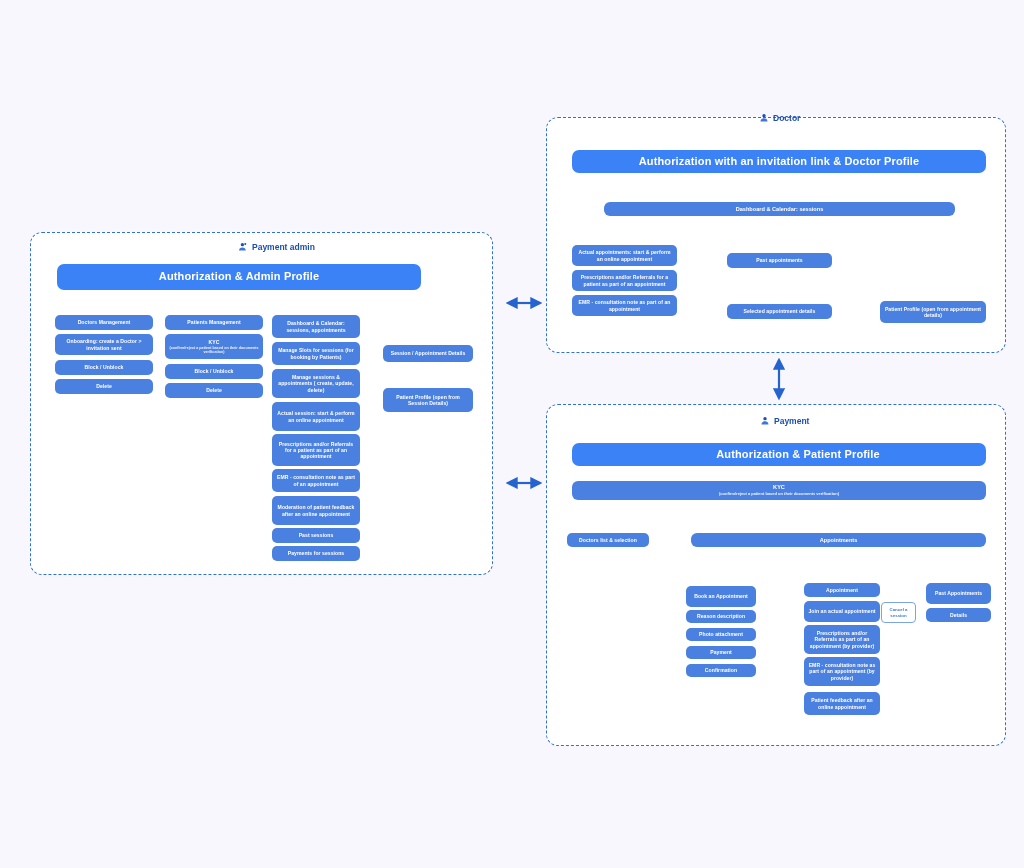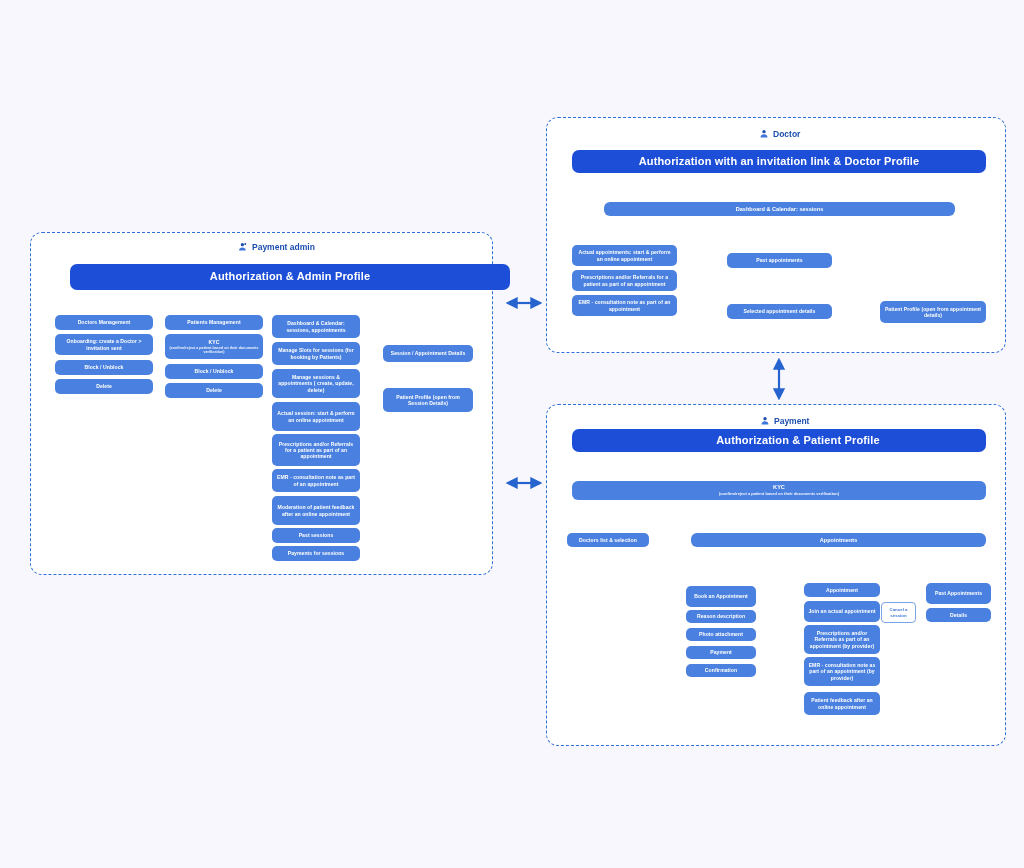--- a/index.html
+++ b/index.html
@@ -45,21 +45,21 @@
     align-items: center;
     justify-content: center;
     text-align: center;
     border-radius: 5px;
     color: #ffffff;
     font-weight: 700;
     line-height: 1.22;
     padding: 2px 3px;
   }
   .node.primary {
-    background: #1d4ed8;
+    background: #3b82f6;
     border-radius: 7px;
     font-size: 11px;
     letter-spacing: .15px;
   }
   .node.std {
     background: #4a80df;
     font-size: 5.1px;
     letter-spacing: .05px;
   }
   .node.wide {
@@ -172,21 +172,21 @@
 
   <div class="panel-title" style="left:238px; top:242px;">
     <svg width="10" height="10" viewBox="0 0 16 16">
       <circle cx="7" cy="4.2" r="2.6" fill="#1c4fb0"></circle>
       <path d="M1.6 13.4c0-3 2.5-4.8 5.4-4.8s5.4 1.8 5.4 4.8z" fill="#3f76da"></path>
       <circle cx="11.6" cy="3.3" r="1.6" fill="#1c4fb0"></circle>
     </svg>
     <span>Payment admin</span>
   </div>
 
-  <div class="node primary" style="left:57px; top:264px; width:440px; height:26px;margin-left:13px;">
+  <div class="node primary" style="left:57px; top:264px; width:364px; height:26px;">
     <span>Authorization &amp; Admin Profile</span>
   </div>
 
   <div class="node std" style="left:55px; top:315px; width:98px; height:15px;">
     <span>Doctors Management</span>
   </div>
   <div class="node std" style="left:55px; top:334px; width:98px; height:21px;">
     <span>Onboarding: create a Doctor &gt; invitation sent</span>
   </div>
   <div class="node std" style="left:55px; top:360px; width:98px; height:15px;">
@@ -240,21 +240,21 @@
 
   <div class="node std" style="left:383px; top:345px; width:90px; height:17px;">
     <span>Session / Appointment Details</span>
   </div>
   <div class="node std" style="left:383px; top:388px; width:90px; height:24px;">
     <span>Patient Profile (open from Session Details)</span>
   </div>
 
   <div class="panel" style="left:546px; top:117px; width:460px; height:236px;"></div>
 
-  <div class="panel-title" style="left:759px; top:129px;">
+  <div class="panel-title" style="left:759px; top:113px;">
     <svg width="10" height="10" viewBox="0 0 16 16">
       <circle cx="8" cy="4.2" r="2.7" fill="#1c4fb0"></circle>
       <path d="M2.4 13.4c0-3.1 2.6-4.9 5.6-4.9s5.6 1.8 5.6 4.9z" fill="#3f76da"></path>
     </svg>
     <span>Doctor</span>
   </div>
 
   <div class="node primary" style="left:572px; top:150px; width:414px; height:23px;">
     <span>Authorization with an invitation link &amp; Doctor Profile</span>
   </div>
@@ -286,21 +286,21 @@
   <div class="panel" style="left:546px; top:404px; width:460px; height:342px;"></div>
 
   <div class="panel-title" style="left:760px; top:416px;">
     <svg width="10" height="10" viewBox="0 0 16 16">
       <circle cx="8" cy="4.2" r="2.7" fill="#1c4fb0"></circle>
       <path d="M2.4 13.4c0-3.1 2.6-4.9 5.6-4.9s5.6 1.8 5.6 4.9z" fill="#3f76da"></path>
     </svg>
     <span>Payment</span>
   </div>
 
-  <div class="node primary" style="left:572px; top:429px; width:414px; height:23px;padding-left:41px;">
+  <div class="node primary" style="left:572px; top:443px; width:414px; height:23px;padding-left:41px;">
     <span>Authorization &amp; Patient Profile</span>
   </div>
 
   <div class="node wide" style="left:572px; top:481px; width:414px; height:19px;">
     <span>KYC</span>
     <span class="sub">(confirm/reject a patient based on their  documents verification)</span>
   </div>
 
   <div class="node std" style="left:567px; top:533px; width:82px; height:14px;">
     <span>Doctors list &amp; selection</span>

